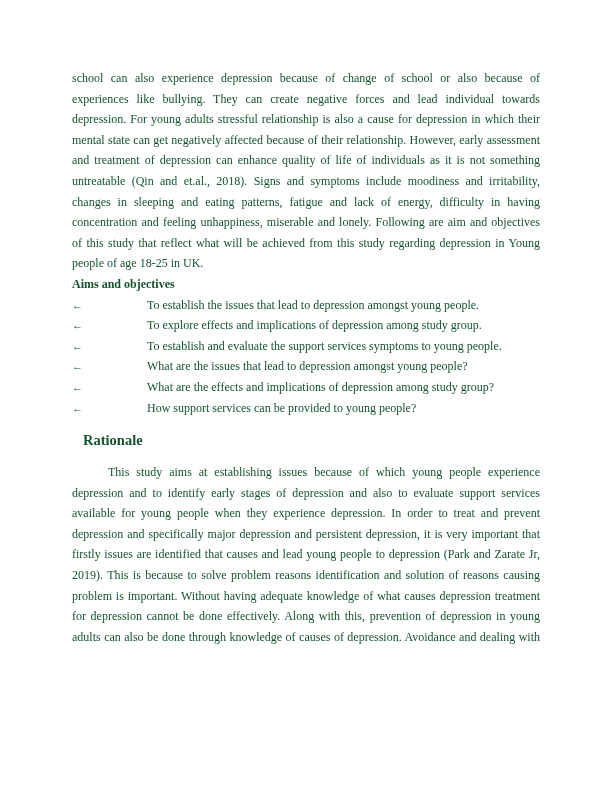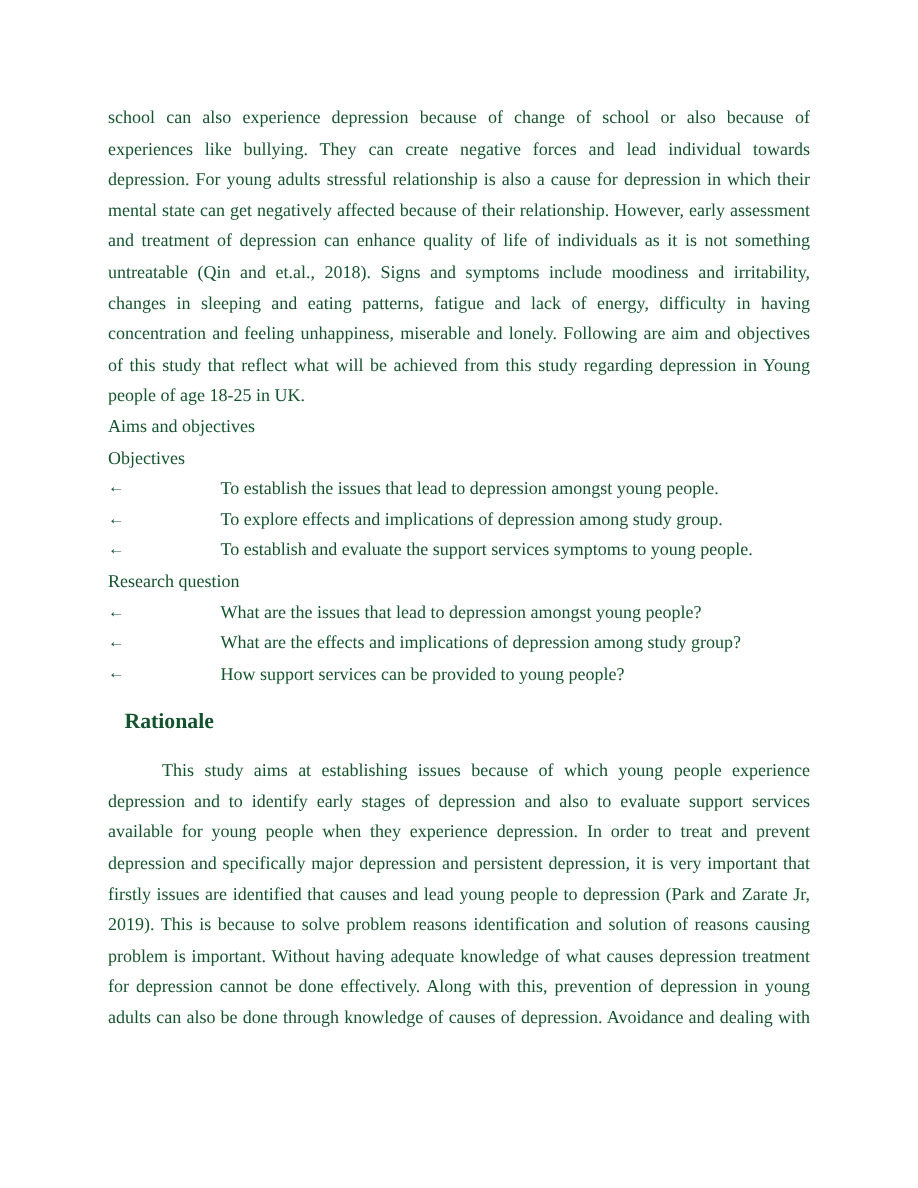--- a/index.html
+++ b/index.html
@@ -3,52 +3,50 @@
 <meta charset="utf-8">
 <style>
   html, body { margin: 0; padding: 0; background: #ffffff; }
   body { width: 612px; height: 792px; position: relative; overflow: hidden; }
   .page {
     position: absolute; left: 72px; top: 68px; width: 468px;
     font-family: "Liberation Serif", serif; font-size: 12px; color: #14532d;
     line-height: 20.6px;
   }
   p { margin: 0; text-align: justify; }
-  .h-small { font-weight: normal; margin: 0; line-height: 20.6px; }
+  .h-small { font-weight: bold; margin: 0; line-height: 20.6px; }
   .h-large { font-weight: bold; font-size: 14.5px; margin: 11px; line-height: 22px; }
   .indent { text-indent: 36px; }
   .list-item { display: flex; line-height: 20.6px; }
   .bullet { width: 36px; flex: 0 0 36px; font-size: 11px; }
   .item-text { flex: 1; margin-left: 39px; }
 </style>
 </head>
 <body>
 
 <div class="page">
   <p>school can also experience depression because of change of school or also because of experiences like bullying. They can create negative forces and lead individual towards depression. For young adults stressful relationship is also a cause for depression in which their mental state can get negatively affected because of their relationship. However, early assessment and treatment of depression can enhance quality of life of individuals as it is not something untreatable (Qin and et.al., 2018). Signs and symptoms include moodiness and irritability, changes in sleeping and eating patterns, fatigue and lack of energy, difficulty in having concentration and feeling unhappiness, miserable and lonely. Following are aim and objectives of this study that reflect what will be achieved from this study regarding depression in Young people of age 18-25 in UK.</p>
 
   <div class="h-small">Aims and objectives</div>
 
-  <div class="h-small">Objectives</div>
   <div>
     <div class="list-item">
       <span class="bullet">←</span>
       <span class="item-text">To establish the issues that lead to depression amongst young people.</span>
     </div>
     <div class="list-item">
       <span class="bullet">←</span>
       <span class="item-text">To explore effects and implications of depression among study group.</span>
     </div>
     <div class="list-item">
       <span class="bullet">←</span>
       <span class="item-text">To establish and evaluate the support services symptoms to young people.</span>
     </div>
   </div>
 
-  <div class="h-small">Research question</div>
   <div>
     <div class="list-item">
       <span class="bullet">←</span>
       <span class="item-text">What are the issues that lead to depression amongst young people?</span>
     </div>
     <div class="list-item">
       <span class="bullet">←</span>
       <span class="item-text">What are the effects and implications of depression among study group?</span>
     </div>
     <div class="list-item">

